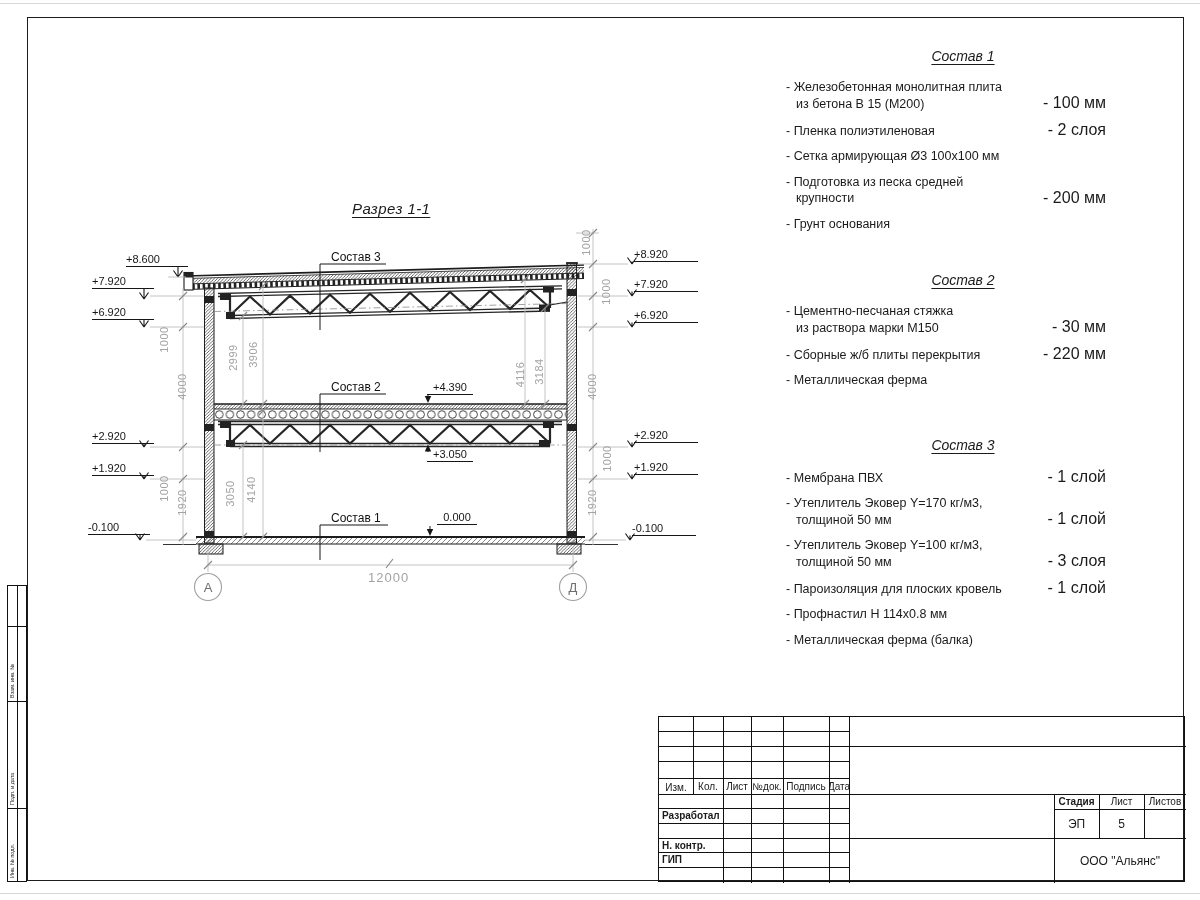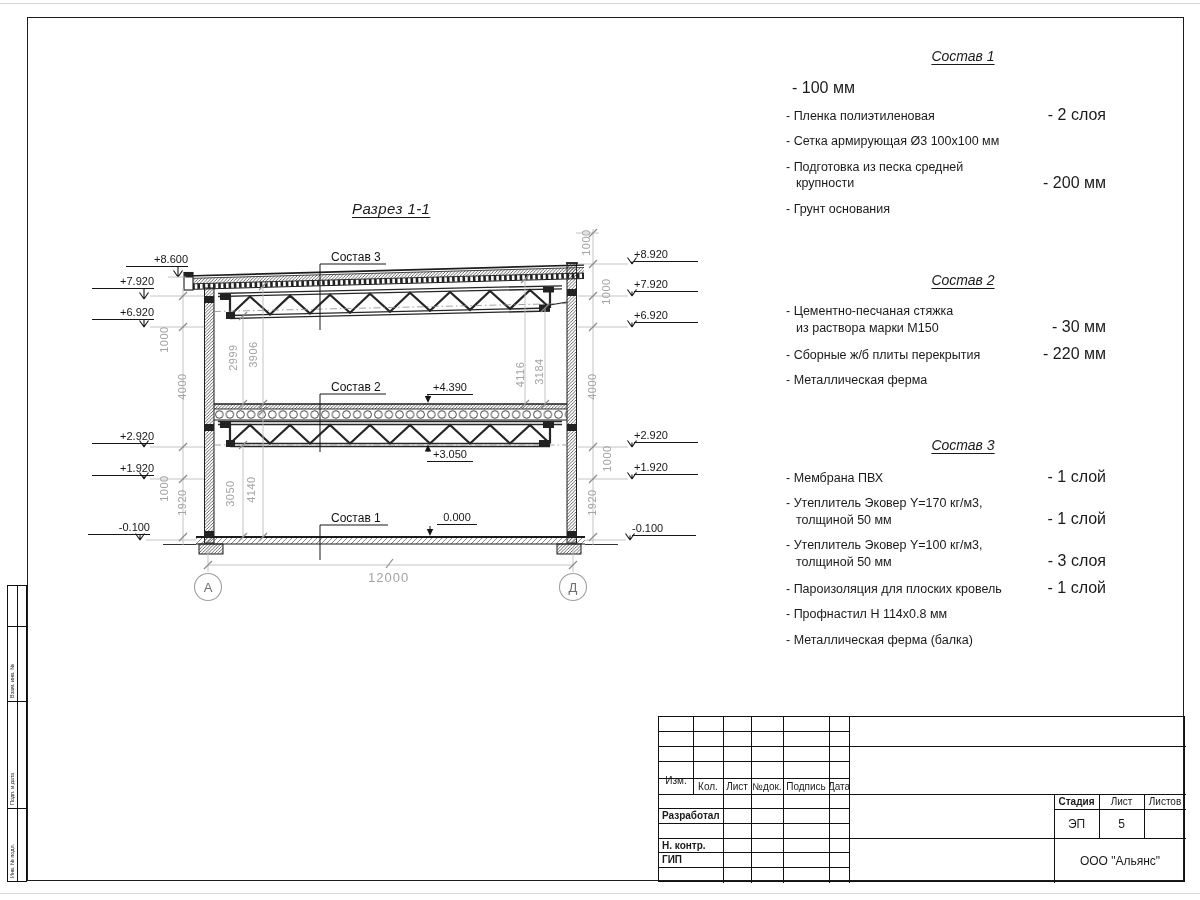--- a/index.html
+++ b/index.html
@@ -10,21 +10,21 @@
   
   .paper-edge{position:absolute;left:0;width:1200px;height:1px;background:#d8d8d8;}
   .frame{position:absolute;left:27px;top:17px;width:1157px;height:864px;border:1.6px solid #1c1c1c;box-sizing:border-box;}
   
   .dwg-title{position:absolute;font-size:15px;font-style:italic;text-decoration:underline;text-underline-offset:3px;letter-spacing:.4px;}
   
   .callout{position:absolute;font-size:12px;color:#111;}
   
   .lvl{position:absolute;font-size:11px;color:#161616;border-bottom:1px solid #161616;padding-bottom:1px;line-height:12px;}
   .lvl.r{text-align:left;}
-  .lvl.l{text-align:right;}
+  .lvl.l{text-align:left;}
   .ilvl{position:absolute;font-size:11px;color:#161616;border-bottom:1px solid #161616;padding-bottom:1px;line-height:12px;text-align:center;}
   
   .vdim{position:absolute;width:60px;text-align:center;font-size:11px;color:#a3a3a3;transform:rotate(-90deg);letter-spacing:.5px;line-height:11px;}
   .hdim{position:absolute;font-size:13px;color:#a3a3a3;letter-spacing:1px;}
   .axis-letter{position:absolute;width:28px;text-align:center;font-size:13px;color:#6e6e6e;}
   
   .comp{position:absolute;left:786px;width:320px;}
   .comp-h{font-size:14px;font-style:italic;text-decoration:underline;text-underline-offset:3px;text-align:center;position:relative;left:17px;margin:0 0 15px 0;}
   .crow{display:flex;justify-content:space-between;align-items:flex-end;margin-bottom:9px;}
   .cname{font-size:12.5px;line-height:16.5px;max-width:248px;}
@@ -252,20 +252,21 @@
 <div class="vdim" style="left:509px;top:366px;">3184</div>
 
 <div class="hdim" style="left:368px;top:570px;">12000</div>
 
 <div class="axis-letter" style="left:194px;top:580px;">А</div>
 <div class="axis-letter" style="left:559px;top:580px;">Д</div>
 
 <div class="comp" style="top:48px;">
   <div class="comp-h">Состав 1</div>
   <div class="crow">
+    <div class="cname"><span>- Железобетонная  монолитная плита</span><span class="l2">из бетона В 15 (М200)</span></div>
     <div class="cval">- 100 мм</div>
   </div>
   <div class="crow">
     <div class="cname"><span>- Пленка полиэтиленовая</span></div>
     <div class="cval">-  2 слоя</div>
   </div>
   <div class="crow">
     <div class="cname"><span>- Сетка армирующая Ø3 100х100 мм</span></div>
     <div class="cval"></div>
   </div>
@@ -340,21 +341,21 @@
   <div class="v" style="left:34px;top:0;height:77px;"></div>
   <div class="v" style="left:64px;top:0;height:166px;"></div>
   <div class="v" style="left:92px;top:0;height:166px;"></div>
   <div class="v" style="left:124px;top:0;height:166px;"></div>
   <div class="v" style="left:170px;top:0;height:166px;"></div>
   <div class="v" style="left:190px;top:0;height:166px;"></div>
   <div class="v" style="left:395px;top:77px;height:89px;"></div>
   <div class="v" style="left:440px;top:77px;height:44px;"></div>
   <div class="v" style="left:485px;top:77px;height:44px;"></div>
 
-  <div class="cell" style="left:0;top:55px;width:34px;height:16px;">Изм.</div>
+  <div class="cell" style="left:0;top:62px;width:34px;height:16px;">Изм.</div>
   <div class="cell" style="left:34px;top:61px;width:30px;height:16px;">Кол.</div>
   <div class="cell" style="left:64px;top:61px;width:28px;height:16px;">Лист</div>
   <div class="cell" style="left:92px;top:61px;width:32px;height:16px;">№док.</div>
   <div class="cell" style="left:124px;top:61px;width:46px;height:16px;">Подпись</div>
   <div class="cell" style="left:170px;top:61px;width:20px;height:16px;">Дата</div>
 
   <div class="cell lft" style="left:0;top:91px;width:64px;height:15px;">Разработал</div>
   <div class="cell lft" style="left:0;top:121px;width:64px;height:14px;">Н. контр.</div>
   <div class="cell lft" style="left:0;top:135px;width:64px;height:15px;">ГИП</div>
 

